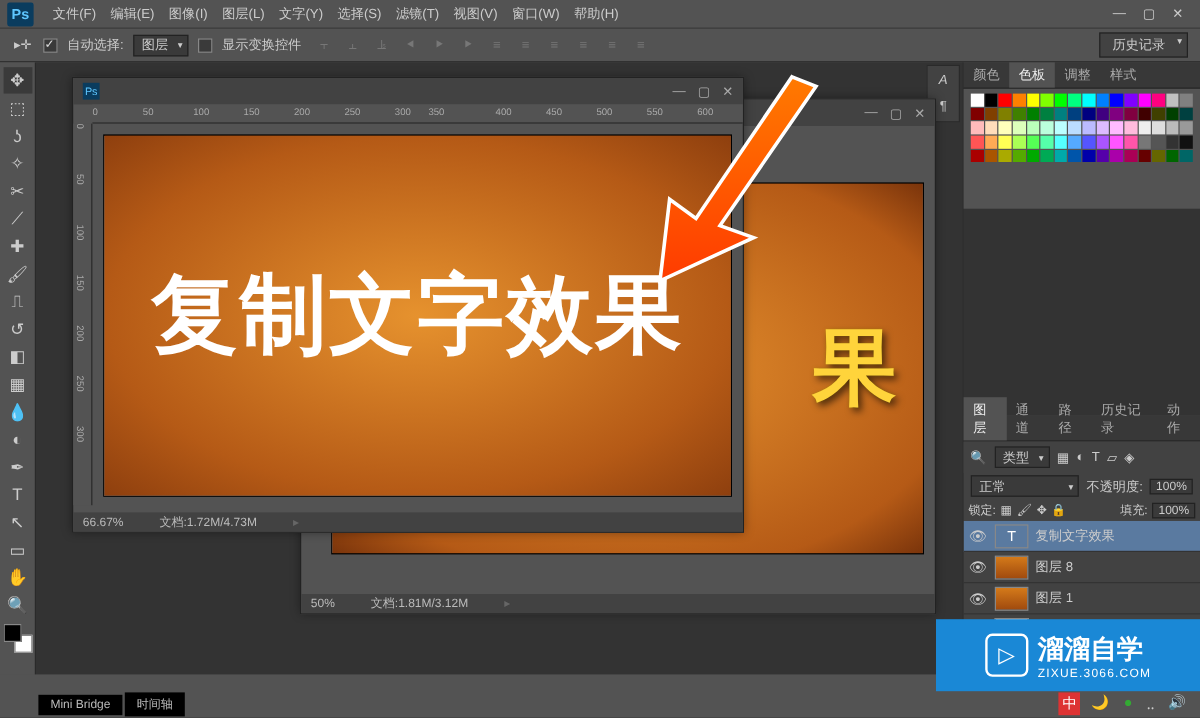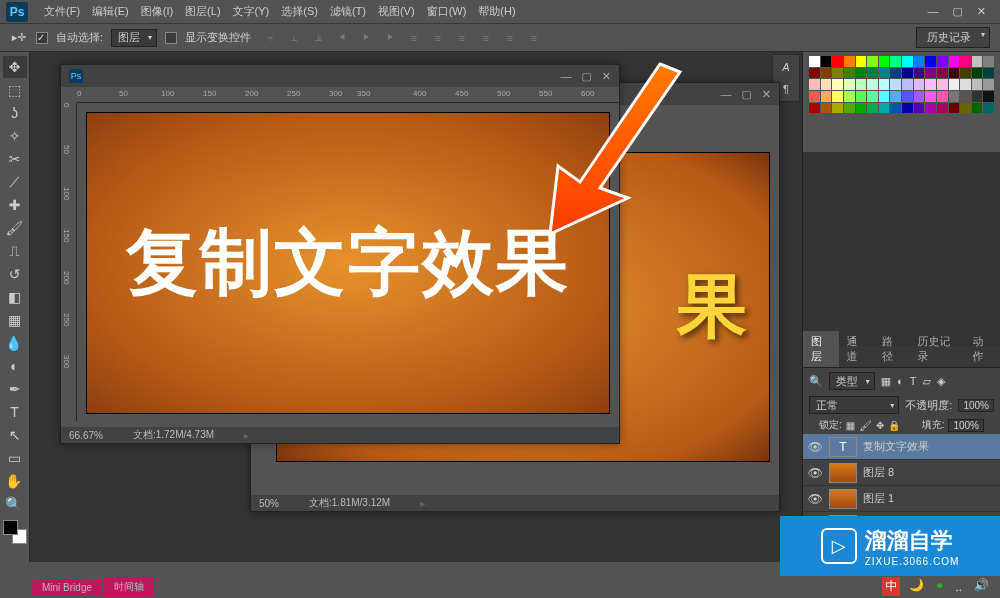--- a/index.html
+++ b/index.html
@@ -66,39 +66,39 @@
 
 .color-panel { height: 100px; background: #535353; padding: 4px 6px; }
 .color-grid { display: grid; grid-template-columns: repeat(16, 1fr); gap: 1px; }
 .color-cell { width: 100%; aspect-ratio: 1; }
 
 
 .layers-panel { flex: 1; background: #424242; display: flex; flex-direction: column; }
 .layers-options { padding: 4px 6px; display: flex; align-items: center; gap: 6px; background: #424242; }
 .layers-row2 { padding: 2px 6px; display: flex; align-items: center; gap: 6px; }
 .pct-box { background: #3a3a3a; border: 1px solid #222; padding: 0 4px; font-size: 10px; }
-.lock-row { padding: 2px 16px; display: flex; align-items: center; gap: 4px; font-size: 10px; }
+.lock-row { padding: 2px 4px; display: flex; align-items: center; gap: 4px; font-size: 10px; }
 .layer-list { flex: 1; overflow: auto; }
 .layer { height: 26px; display: flex; align-items: center; gap: 6px; padding: 0 4px; border-bottom: 1px solid #333; }
 .layer.selected { background: #5a7aa0; }
 .eye { width: 16px; text-align: center; color: #ccc; font-size: 12px; }
 .layer-thumb { width: 28px; height: 20px; border: 1px solid #888; flex-shrink: 0; }
 .thumb-text { background: #5a7aa0; color: #fff; display: flex; align-items: center; justify-content: center; font-size: 12px; }
 .thumb-orange { background: linear-gradient(#d47a1a,#a04a0e); }
 .thumb-white { background: #fff; }
 .layer-name { font-size: 11px; flex: 1; }
 .layer-name.bg { font-style: italic; }
 .lock-ic { font-size: 10px; color: #aaa; }
 
 
 .mini-strip { position: absolute; right: 200px; top: 54px; width: 28px; background: #424242; padding: 6px 0; display: flex; flex-direction: column; align-items: center; gap: 10px; border: 1px solid #2a2a2a; }
 
 
 .bottom-tabs { position: absolute; left: 32px; bottom: 0; height: 22px; display: flex; align-items: center; gap: 2px; }
-.btab { padding: 3px 10px; background: #be185d; font-size: 10px; color: #bbb; }
+.btab { padding: 3px 10px; background: #000000; font-size: 10px; color: #bbb; }
 
 
 .watermark { position: absolute; right: 0; bottom: 22px; width: 220px; height: 60px; background: #1a88d6; display: flex; align-items: center; justify-content: center; gap: 8px; color: #fff; z-index: 10; }
 .watermark .wm-logo { width: 36px; height: 36px; border: 2px solid #fff; border-radius: 6px; display: flex; align-items: center; justify-content: center; font-size: 18px; }
 .watermark .wm-text { font-size: 22px; font-weight: bold; }
 .watermark .wm-sub { font-size: 10px; letter-spacing: 1px; }
 
 
 .taskbar { position: absolute; right: 8px; bottom: 2px; display: flex; gap: 6px; font-size: 12px; }
 .taskbar span { padding: 1px 3px; }
@@ -255,20 +255,26 @@
 
   </div>
 
   <div class="mini-strip">
     <span style="font-style:italic">A</span>
     <span>¶</span>
   </div>
 
   <div class="panels">
 
+    <div class="panel-tabs">
+      <div class="ptab">颜色</div>
+      <div class="ptab active">色板</div>
+      <div class="ptab">调整</div>
+      <div class="ptab">样式</div>
+    </div>
     <div class="color-panel">
       <div class="color-grid" id="color-grid">
           <div class="color-cell" style="background: rgb(255, 255, 255);"></div>
           <div class="color-cell" style="background: rgb(0, 0, 0);"></div>
           <div class="color-cell" style="background: rgb(255, 0, 0);"></div>
           <div class="color-cell" style="background: rgb(255, 128, 0);"></div>
           <div class="color-cell" style="background: rgb(255, 255, 0);"></div>
           <div class="color-cell" style="background: rgb(128, 255, 0);"></div>
           <div class="color-cell" style="background: rgb(0, 255, 0);"></div>
           <div class="color-cell" style="background: rgb(0, 255, 128);"></div>

